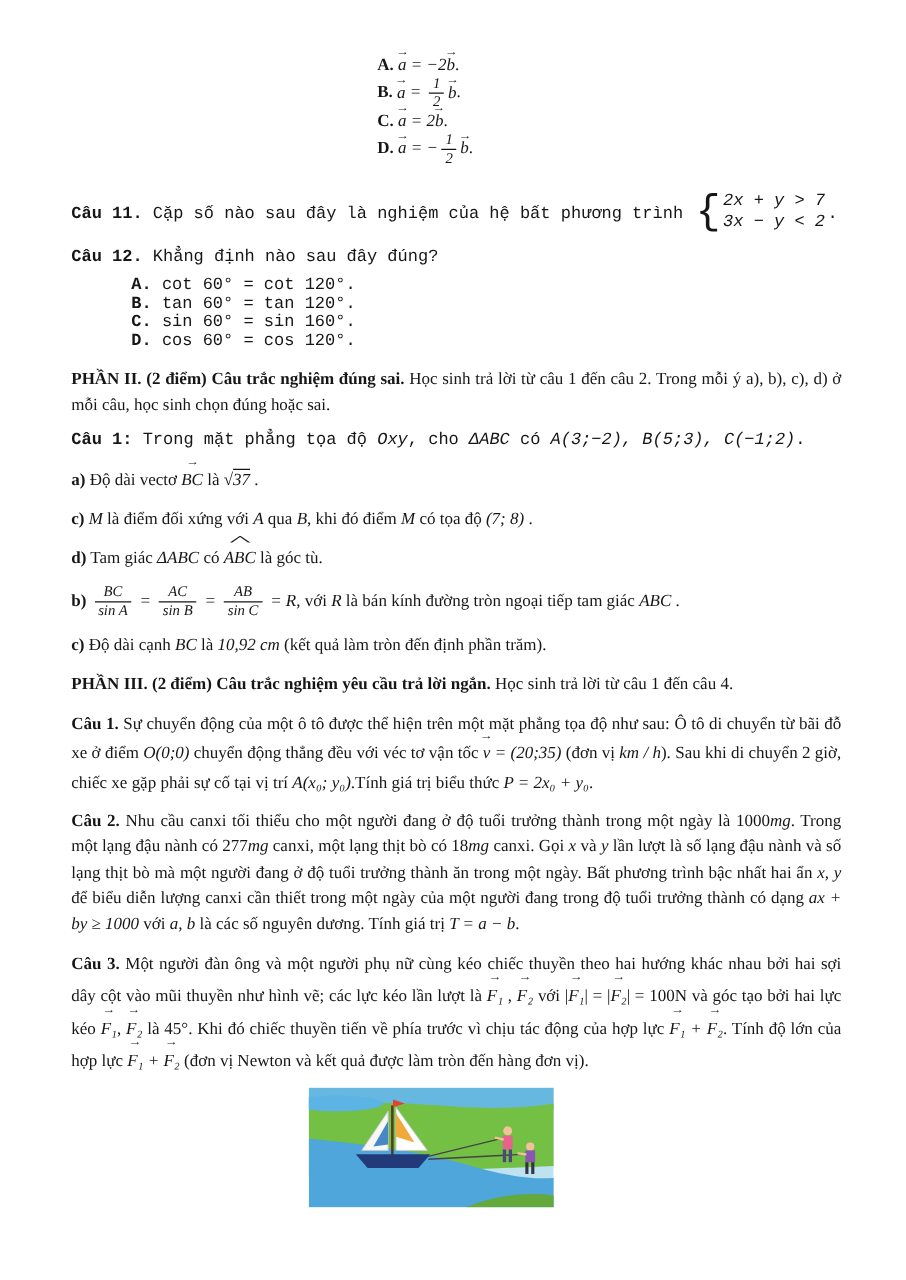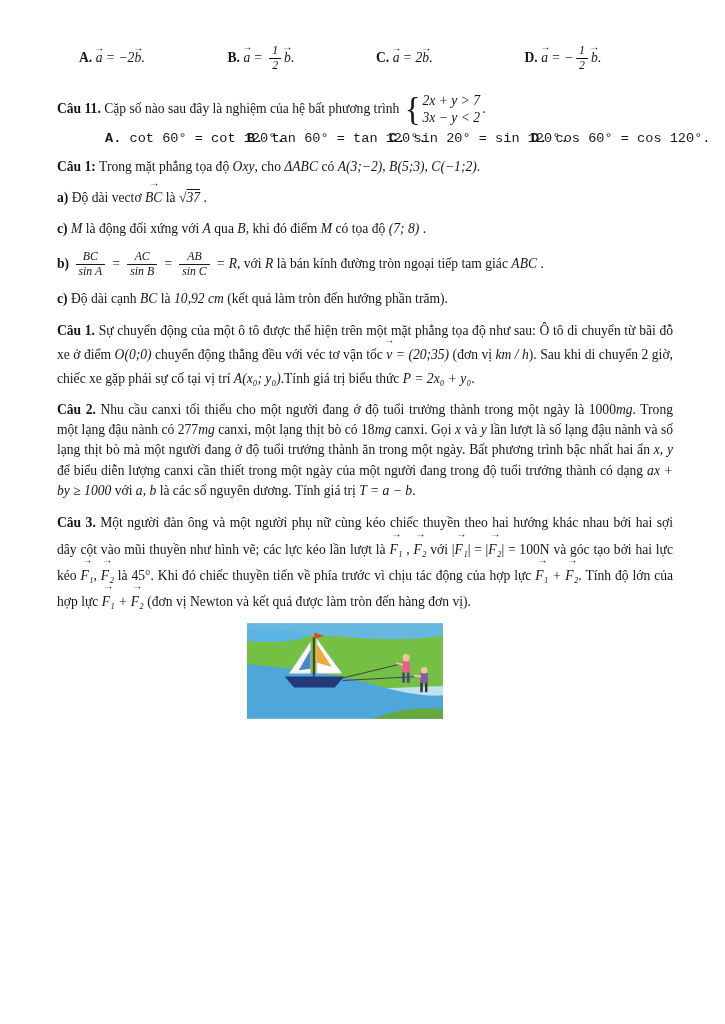--- a/index.html
+++ b/index.html
@@ -12,28 +12,28 @@
   .page {
     width: 725px; height: 1024px; overflow: hidden;
     padding: 26px 52px 14px 57px;
     display: flex; flex-direction: column;
   }
   p { margin: 0; text-align: justify; line-height: 1.5; }
   b, .lbl { font-weight: bold; }
   .t { font-style: normal; }
   .m { font-style: italic; }
   .it { }
-  .qline { margin-top: 9px; }
+  .qline { margin-top: 9px; font-family: Liberation Mono, monospace; }
   .part { margin-top: 10px; }
   .sub { margin-top: 8px; line-height: 1.7; }
   .para { margin-top: 9px; }
   .lh17 { line-height: 1.75; }
   .lh19 { line-height: 1.92; }
   .tight { line-height: 1.3; }
-  .optrow { display: flex; margin: 4px 0 2px 22px; }
+  .optrow { display: flex; margin: 4px 0 2px 22px; flex-direction: column; }
   .optrow .opt { width: 25%; white-space: nowrap; }
   .q10row { margin: 10px 0 10px 22px; align-items: center; padding-top: 8px; }
   .ind2 { margin-left: 48px; font-family: Liberation Mono, monospace; }
   
   .vec { position: relative; display: inline-block; font-style: italic; }
   .vec::after {
     content: "→"; position: absolute; left: 50%; top: -0.80em;
     transform: translateX(-50%) scaleX(1.25);
     font-size: 0.62em; font-style: normal; line-height: 1;
   }
@@ -91,55 +91,67 @@
 
   <p class="qline">
     <b>Câu 11.</b><span class="t"> Cặp số nào sau đây là nghiệm của hệ bất phương trình </span><span class="sys">
         <span class="syslines">
           <span>2x + y &gt; 7</span>
           <span>3x − y &lt; 2</span>
         </span>
       </span><span class="t">.</span>
   </p>
 
+  <p class="qline">
+    <b>Câu 12.</b><span class="t"> Khẳng định nào sau đây đúng?</span>
+  </p>
   <div class="optrow ind2">
     <span class="opt"><b>A.</b> <span class="t">cot 60° = cot 120°.</span></span>
     <span class="opt"><b>B.</b> <span class="t">tan 60° = tan 120°.</span></span>
-    <span class="opt"><b>C.</b> <span class="t">sin 20° = sin 120°.</span></span>
+    <span class="opt"><b>C.</b> <span class="t">sin 60° = sin 160°.</span></span>
     <span class="opt"><b>D.</b> <span class="t">cos 60° = cos 120°.</span></span>
   </div>
 
+  <p class="part">
+    <b>PHẦN II. (2 điểm) Câu trắc nghiệm đúng sai.</b><span class="t"> Học sinh trả lời từ câu 1 đến câu 2. Trong mỗi ý a), b), c), d) ở mỗi câu, học sinh chọn đúng hoặc sai.</span>
+  </p>
 
   <p class="qline">
     <b>Câu 1:</b><span class="t"> Trong mặt phẳng tọa độ </span><span class="m">Oxy</span><span class="t">, cho </span><span class="m">ΔABC</span><span class="t"> có </span><span class="m">A(3;−2), B(5;3), C(−1;2)</span><span class="t">.</span>
   </p>
   <p class="sub">
     <b class="lbl">a)</b><span class="t"> Độ dài vectơ </span><span class="vec">BC</span><span class="t"> là </span><span class="m"><span>√</span><span class="ovl">37</span></span><span class="t"> .</span>
   </p>
   <p class="sub">
-    <b class="lbl">c)</b> <span class="m">M</span><span class="t"> là động đối xứng với </span><span class="m">A</span><span class="t"> qua </span><span class="m">B</span><span class="t">, khi đó điểm </span><span class="m">M</span><span class="t"> có tọa độ </span><span class="m">(7; 8)</span><span class="t"> .</span>
+    <b class="lbl">c)</b> <span class="m">M</span><span class="t"> là điểm đối xứng với </span><span class="m">A</span><span class="t"> qua </span><span class="m">B</span><span class="t">, khi đó điểm </span><span class="m">M</span><span class="t"> có tọa độ </span><span class="m">(7; 8)</span><span class="t"> .</span>
+  </p>
+  <p class="sub">
+    <b class="lbl">d)</b><span class="t"> Tam giác </span><span class="m">ΔABC</span><span class="t"> có </span><span class="hatw">ABC</span><span class="t"> là góc tù.</span>
   </p>
 
   <p class="sub fracline">
     <b class="lbl">b)</b>
     <span class="frac">
         <span class="fn">BC</span>
         <span class="fd">sin A</span>
       </span><span class="m"> = </span><span class="frac">
         <span class="fn">AC</span>
         <span class="fd">sin B</span>
       </span><span class="m"> = </span><span class="frac">
         <span class="fn">AB</span>
         <span class="fd">sin C</span>
       </span><span class="m"> = R</span><span class="t">, với </span><span class="m">R</span><span class="t"> là bán kính đường tròn ngoại tiếp tam giác </span><span class="m">ABC</span><span class="t"> .</span>
   </p>
   <p class="sub">
-    <b class="lbl">c)</b><span class="t"> Độ dài cạnh </span><span class="m">BC</span><span class="t"> là </span><span class="m">10,92 cm</span><span class="t"> (kết quả làm tròn đến hướng phần trăm).</span>
+    <b class="lbl">c)</b><span class="t"> Độ dài cạnh </span><span class="m">BC</span><span class="t"> là </span><span class="m">10,92 cm</span><span class="t"> (kết quả làm tròn đến định phần trăm).</span>
   </p>
 
+  <p class="part">
+    <b>PHẦN III. (2 điểm) Câu trắc nghiệm yêu cầu trả lời ngắn.</b><span class="t"> Học sinh trả lời từ câu 1 đến câu 4.</span>
+  </p>
 
   <p class="para lh17">
     <b>Câu 1.</b><span class="t"> Sự chuyển động của một ô tô được thể hiện trên một mặt phẳng tọa độ như sau: Ô tô di chuyển từ bãi đỗ xe ở điểm </span><span class="m">O(0;0)</span><span class="t"> chuyển động thẳng đều với véc tơ vận tốc </span><span class="vec">v</span><span class="m"> = (20;35)</span><span class="t"> (đơn vị </span><span class="m">km / h</span><span class="t">). Sau khi di chuyển 2 giờ, chiếc xe gặp phải sự cố tại vị trí </span><span class="m">A(x₀; y₀)</span><span class="t">.Tính giá trị biểu thức </span><span class="m">P = 2x₀ + y₀</span><span class="t">.</span>
   </p>
 
   <p class="para">
     <b>Câu 2.</b><span class="t"> Nhu cầu canxi tối thiểu cho một người đang ở độ tuổi trưởng thành trong một ngày là 1000</span><span class="m">mg</span><span class="t">. Trong một lạng đậu nành có 277</span><span class="m">mg</span><span class="t"> canxi, một lạng thịt bò có 18</span><span class="m">mg</span><span class="t"> canxi. Gọi </span><span class="m">x</span><span class="t"> và </span><span class="m">y</span><span class="t"> lần lượt là số lạng đậu nành và số lạng thịt bò mà một người đang ở độ tuổi trưởng thành ăn trong một ngày. Bất phương trình bậc nhất hai ẩn </span><span class="m">x, y</span><span class="t"> để biểu diễn lượng canxi cần thiết trong một ngày của một người đang trong độ tuổi trưởng thành có dạng </span><span class="m">ax + by ≥ 1000</span><span class="t"> với </span><span class="m">a, b</span><span class="t"> là các số nguyên dương. Tính giá trị </span><span class="m">T = a − b</span><span class="t">.</span>
   </p>
 
   <p class="para lh19">

